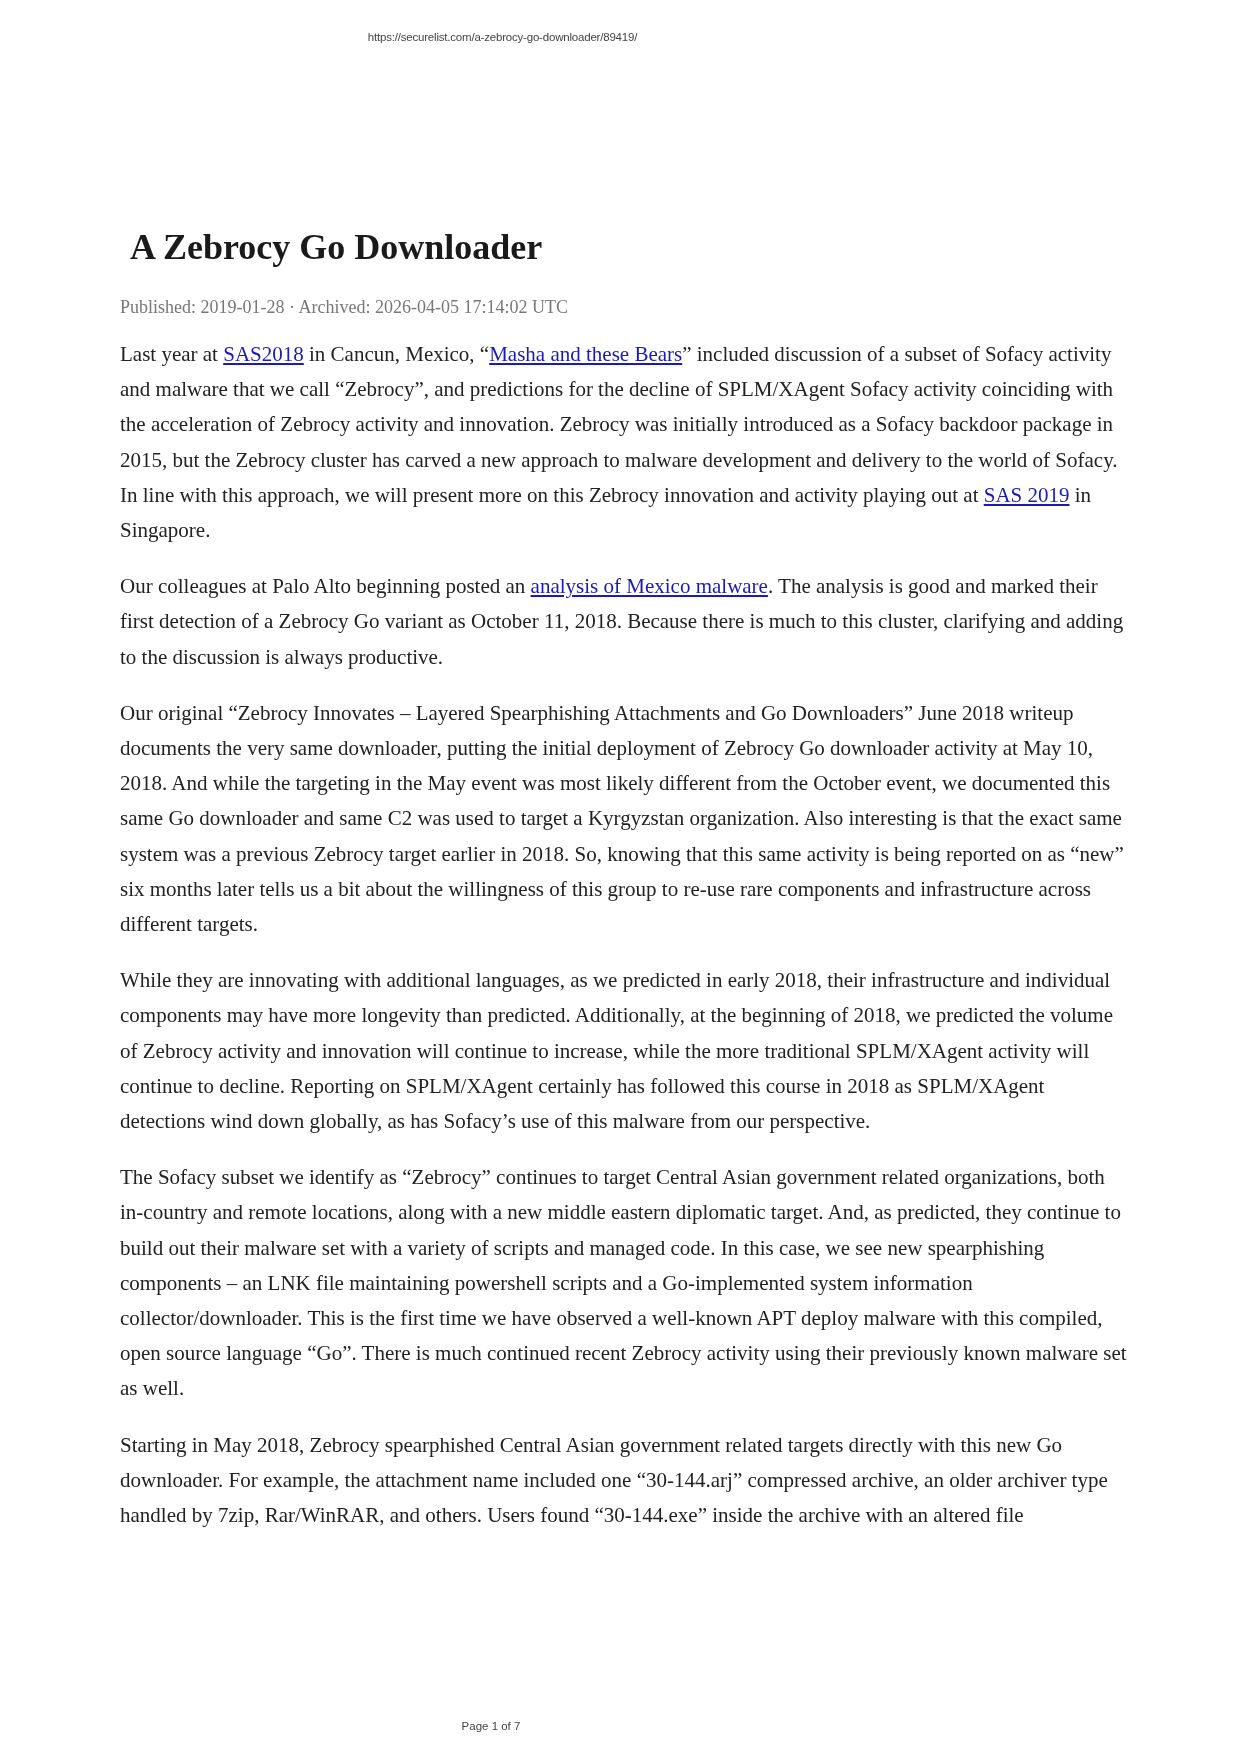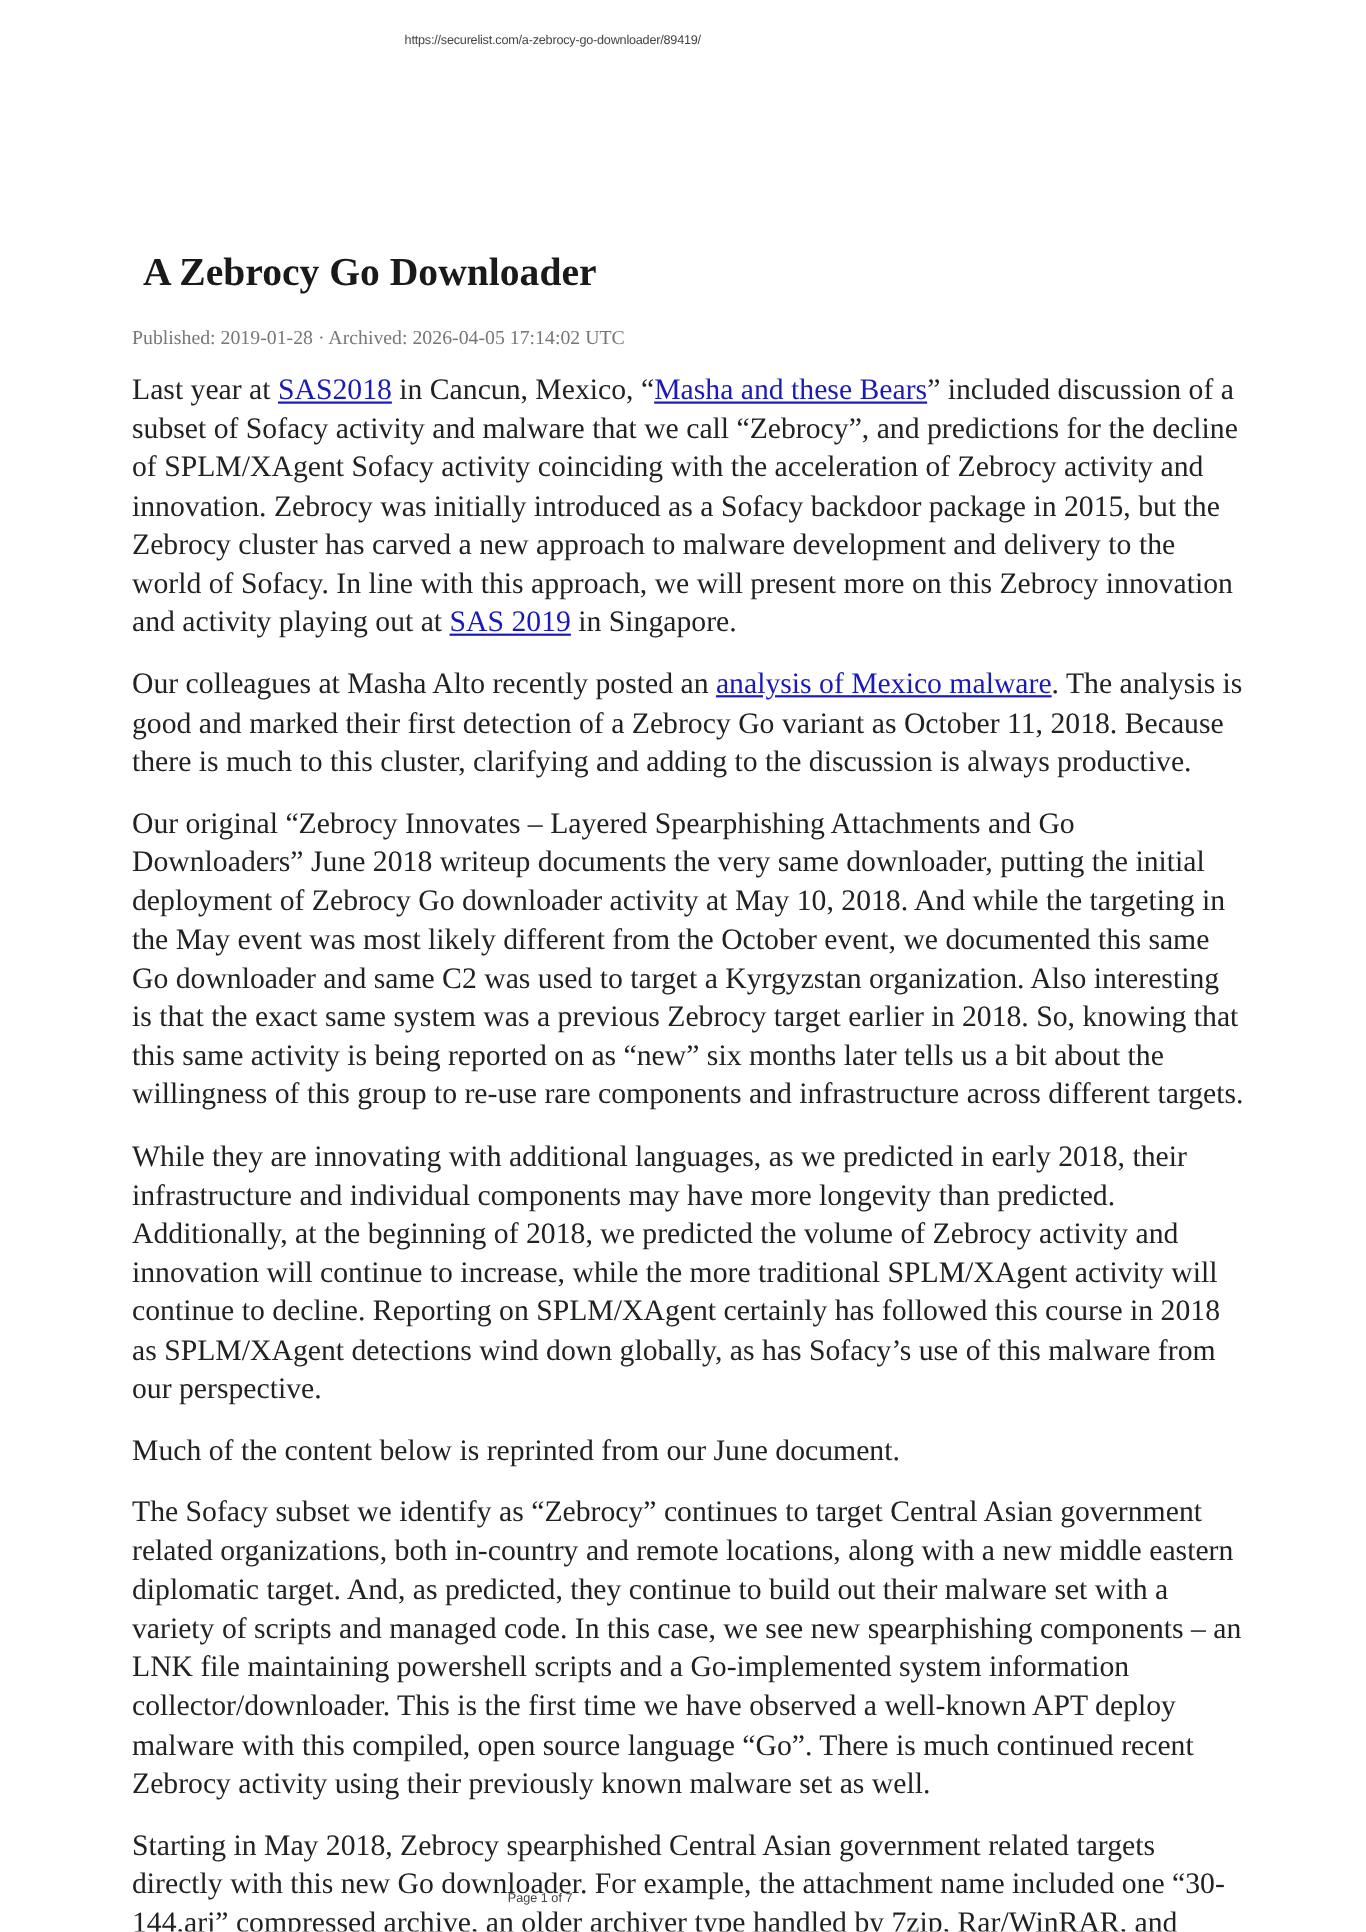--- a/index.html
+++ b/index.html
@@ -50,21 +50,21 @@
       margin-top: 21px;
       font-size: 18px;
       line-height: 24px;
       color: #777777;
     }
     .article-body {
       margin-top: 18px;
     }
     .article-body p {
       margin: 0 0 21px 0;
-      font-size: 27px;
+      font-size: 21px;
       line-height: 35.2px;
       color: #222222;
     }
     a.inline-link {
       color: #1a1ab8;
       text-decoration: underline;
     }
     .page-footer {
       position: absolute;
       top: 1720px;
@@ -79,22 +79,21 @@
 </head>
 <body>
 
 <div class="page-url">https://securelist.com/a-zebrocy-go-downloader/89419/</div>
 
 <div class="content">
   <h1 class="article-title">A Zebrocy Go Downloader</h1>
   <div class="meta">Published: 2019-01-28 · Archived: 2026-04-05 17:14:02 UTC</div>
   <div class="article-body" id="article-body">
       <p><span>Last year at </span><a class="inline-link" href="#">SAS2018</a><span> in Cancun, Mexico, “</span><a class="inline-link" href="#">Masha and these Bears</a><span>” included discussion of a subset of Sofacy activity and malware that we call “Zebrocy”, and predictions for the decline of SPLM/XAgent Sofacy activity coinciding with the acceleration of Zebrocy activity and innovation. Zebrocy was initially introduced as a Sofacy backdoor package in 2015, but the Zebrocy cluster has carved a new approach to malware development and delivery to the world of Sofacy. In line with this approach, we will present more on this Zebrocy innovation and activity playing out at </span><a class="inline-link" href="#">SAS 2019</a><span> in Singapore.</span></p>
-      <p><span>Our colleagues at Masha Alto recently posted an </span><a class="inline-link" href="#">analysis of Mexico malware</a><span>. The analysis is good and marked their first detection of a Zebrocy Go variant as October 11, 2018. Because there is much to this cluster, clarifying and adding to the discussion is always productive.</span></p>
+      <p><span>Our colleagues at Palo Alto beginning posted an </span><a class="inline-link" href="#">analysis of Mexico malware</a><span>. The analysis is good and marked their first detection of a Zebrocy Go variant as October 11, 2018. Because there is much to this cluster, clarifying and adding to the discussion is always productive.</span></p>
       <p><span>Our original “Zebrocy Innovates – Layered Spearphishing Attachments and Go Downloaders” June 2018 writeup documents the very same downloader, putting the initial deployment of Zebrocy Go downloader activity at May 10, 2018. And while the targeting in the May event was most likely different from the October event, we documented this same Go downloader and same C2 was used to target a Kyrgyzstan organization. Also interesting is that the exact same system was a previous Zebrocy target earlier in 2018. So, knowing that this same activity is being reported on as “new” six months later tells us a bit about the willingness of this group to re-use rare components and infrastructure across different targets.</span></p>
       <p><span>While they are innovating with additional languages, as we predicted in early 2018, their infrastructure and individual components may have more longevity than predicted. Additionally, at the beginning of 2018, we predicted the volume of Zebrocy activity and innovation will continue to increase, while the more traditional SPLM/XAgent activity will continue to decline. Reporting on SPLM/XAgent certainly has followed this course in 2018 as SPLM/XAgent detections wind down globally, as has Sofacy’s use of this malware from our perspective.</span></p>
-      <p><span>Much of the content below is reprinted from our June document.</span></p>
       <p><span>The Sofacy subset we identify as “Zebrocy” continues to target Central Asian government related organizations, both in-country and remote locations, along with a new middle eastern diplomatic target. And, as predicted, they continue to build out their malware set with a variety of scripts and managed code. In this case, we see new spearphishing components – an LNK file maintaining powershell scripts and a Go-implemented system information collector/downloader. This is the first time we have observed a well-known APT deploy malware with this compiled, open source language “Go”. There is much continued recent Zebrocy activity using their previously known malware set as well.</span></p>
       <p><span>Starting in May 2018, Zebrocy spearphished Central Asian government related targets directly with this new Go downloader. For example, the attachment name included one “30-144.arj” compressed archive, an older archiver type handled by 7zip, Rar/WinRAR, and others. Users found “30-144.exe” inside the archive with an altered file</span></p>
     </div>
 </div>
 
 <div class="page-footer">Page 1 of 7</div>
 
 </body></html>

